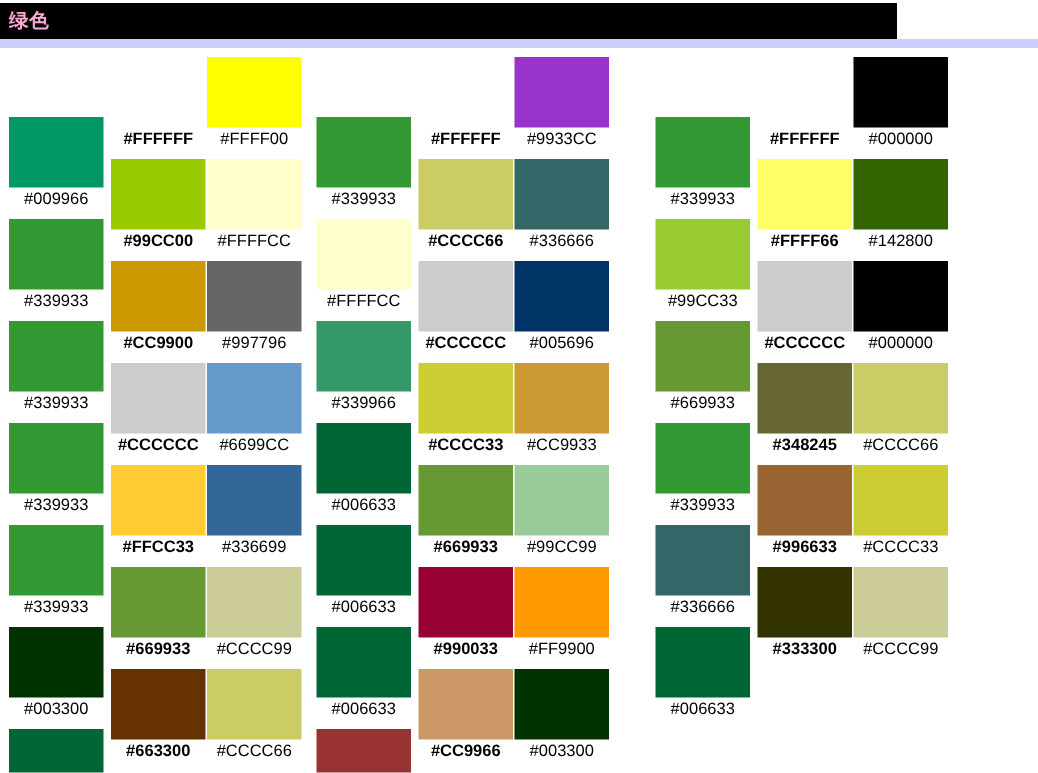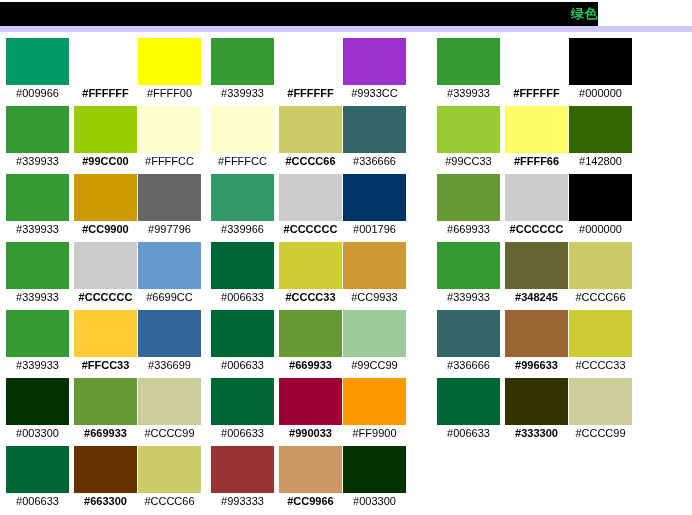--- a/index.html
+++ b/index.html
@@ -17,28 +17,27 @@
   }
 
   
   #title-bar {
     position: absolute;
     left: 0;
     top: 2px;
     width: 598px;
     height: 24px;
     background: #000000;
-    color: #22c55e;
+    color: #f9a8d4;
     font-size: 13px;
     font-weight: bold;
     line-height: 24px;
     padding-left: 6px;
     box-sizing: border-box;
     letter-spacing: 0.5px;
-    text-align: right;
   }
   #title-underline {
     position: absolute;
     left: 0;
     top: 26px;
     width: 692px;
     height: 6px;
     background: #CCCCFF;
   }
 
@@ -61,21 +60,21 @@
   .swatch-row {
     height: 68px;
     position: relative;
   }
   .swatch-cell {
     position: absolute;
     top: 0;
     width: 63px;
     height: 63px;
   }
-  .swatch-cell.c0 { left: 0px;   }
+  .swatch-cell.c0 { left: 0px; margin-top: 40px;   }
   .swatch-cell.c1 { left: 68px; font-weight: bold;  }
   .swatch-cell.c2 { left: 132px; }
 
   .swatch-chip {
     width: 63px;
     height: 47px;
     display: block;
   }
   .swatch-label {
     display: block;
@@ -230,21 +229,21 @@
         <div class="swatch-cell c0">
           <span class="swatch-chip" style="background: rgb(51, 153, 102);"></span>
           <span class="swatch-label">#339966</span>
         </div>
         <div class="swatch-cell c1">
           <span class="swatch-chip" style="background: rgb(204, 204, 204);"></span>
           <span class="swatch-label">#CCCCCC</span>
         </div>
         <div class="swatch-cell c2">
           <span class="swatch-chip" style="background: rgb(0, 51, 102);"></span>
-          <span class="swatch-label">#001796</span>
+          <span class="swatch-label">#005696</span>
         </div>
       </div>
       <div class="swatch-row">
         <div class="swatch-cell c0">
           <span class="swatch-chip" style="background: rgb(0, 102, 51);"></span>
           <span class="swatch-label">#006633</span>
         </div>
         <div class="swatch-cell c1">
           <span class="swatch-chip" style="background: rgb(204, 204, 51);"></span>
           <span class="swatch-label">#CCCC33</span>

